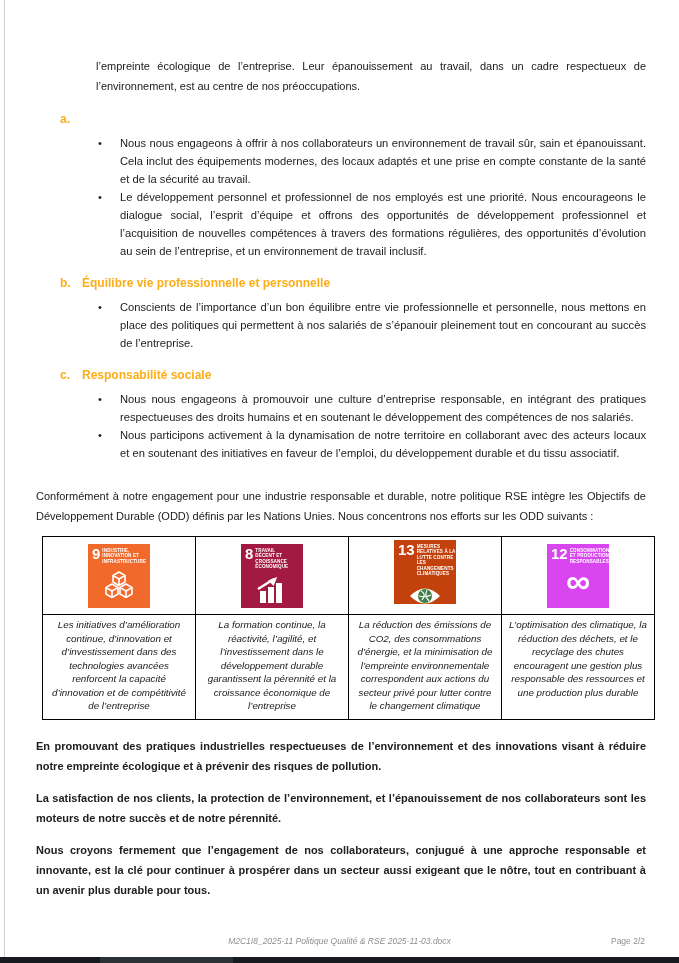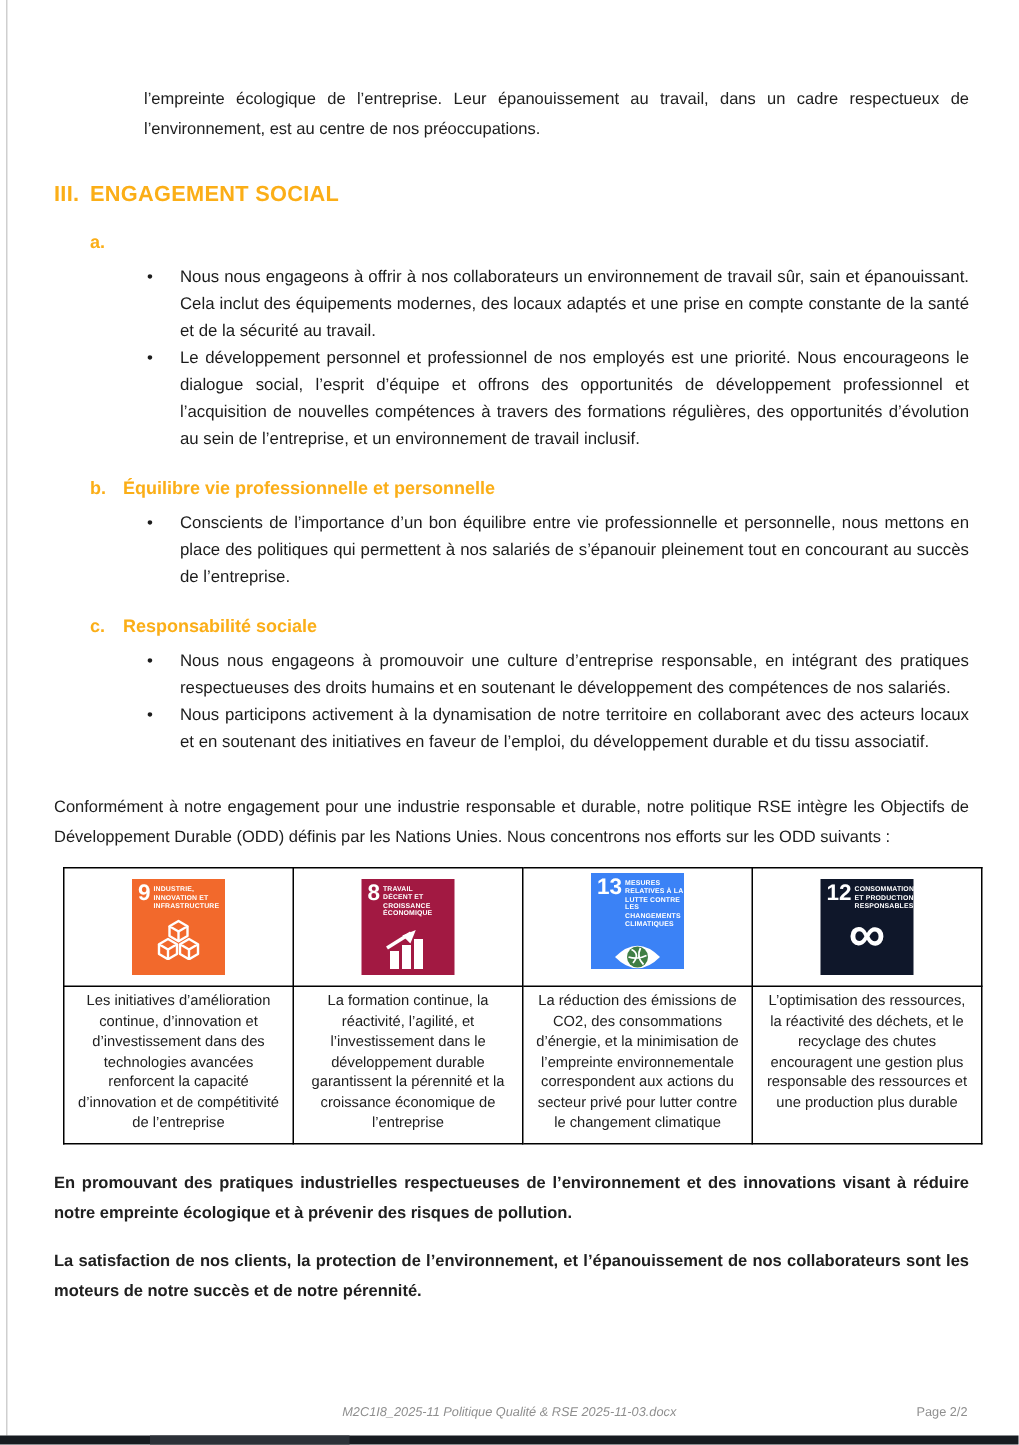--- a/index.html
+++ b/index.html
@@ -25,42 +25,38 @@
   
   table.sdg{border-collapse:collapse;margin:10px 0 0 6px;width:613px;table-layout:fixed;}
   table.sdg td{border:1px solid #000;}
   td.tile-cell{height:70px;text-align:center;vertical-align:middle;padding:3px 0;}
   .sdg-tile{display:inline-block;width:62px;height:64px;color:#fff;text-align:left;padding:3px 0 0 4px;box-sizing:border-box;}
   .tile-top{display:flex;align-items:flex-start;}
   .tile-num{font-size:15px;font-weight:bold;line-height:14px;}
   .tile-title{font-size:4.6px;font-weight:bold;line-height:5.4px;margin:1px 0 0 2px;width:40px;letter-spacing:.1px;}
   .tile-icon{height:38px;display:flex;align-items:center;justify-content:center;margin-top:1px;padding-right:4px;}
   .infinity-glyph{font-size:34px;line-height:30px;font-weight:bold;display:block;margin-top:-6px;}
-  td.desc-cell{font-size:9.8px;line-height:13.5px;text-align:center;vertical-align:top;padding:3px 6px 6px;color:#202020;}
+  td.desc-cell{font-size:9.8px;line-height:13.5px;text-align:center;vertical-align:top;padding:3px 6px 6px;color:#202020;font-style:italic;}
   .closing{margin-top:16px;font-weight:bold;}
   .closing p{margin-top:12px;}
   .footer{position:absolute;left:0;right:0;top:936px;height:18px;font-size:8.5px;color:#8f8f8f;}
   .footer .fname{position:absolute;left:0;right:0;text-align:center;font-style:italic;}
   .footer .pagenum{position:absolute;right:34px;}
   .bottom-bar{position:absolute;left:0;right:0;bottom:0;height:6px;background:#171b20;}
   .bottom-bar .seg{position:absolute;left:100px;width:133px;top:0;bottom:0;background:#2c3138;}
 </style>
 </head>
 <body>
 
 <div class="page-edge-left"></div>
 
 <div class="content">
 
   <p class="body-par intro-par">l’empreinte écologique de l’entreprise. Leur épanouissement au travail, dans un cadre respectueux de l’environnement, est au centre de nos préoccupations.</p>
 
-  <div class="section-head">
-    <span class="num">III.</span>
-    <span>ENGAGEMENT SOCIAL</span>
-  </div>
 
   <div class="sub-head">
     <span class="letter">a.</span>
   </div>
   <div class="bullets">
     <div class="bullet">
       <span class="dot">•</span>
       <span class="btext">Nous nous engageons à offrir à nos collaborateurs un environnement de travail sûr, sain et épanouissant. Cela inclut des équipements modernes, des locaux adaptés et une prise en compte constante de la santé et de la sécurité au travail.</span>
     </div>
     <div class="bullet">
@@ -136,58 +132,59 @@
                 <rect x="12" y="12" width="6" height="16"></rect>
                 <rect x="20" y="8" width="6" height="20"></rect>
               </g>
               <path d="M2 14 L18 4" stroke="#fff" stroke-width="2.4" fill="none"></path>
               <path d="M18 4 L28 0 L24 10 Z" fill="#fff" transform="translate(-4,2) scale(0.9)"></path>
             </svg>
           </div>
         </div>
       </td>
       <td class="tile-cell">
-        <div class="sdg-tile" style="background: #3b82f6;">
+        <div class="sdg-tile" style="background: #c2410c;">
           <div class="tile-top">
             <span class="tile-num">13</span>
             <span class="tile-title">MESURES RELATIVES À LA LUTTE CONTRE LES CHANGEMENTS CLIMATIQUES</span>
           </div>
           <div class="tile-icon">
             <svg width="34" height="22" viewBox="0 0 34 22">
               <path d="M2 11 Q17 -4 32 11 Q17 26 2 11 Z" fill="#fff"></path>
               <circle cx="17" cy="11" r="7" fill="#3F7E44"></circle>
               <path d="M13 6 Q19 9 14 15 M19 5 Q16 11 21 16 M11 11 Q17 13 23 10" stroke="#fff" stroke-width="1.2" fill="none"></path>
             </svg>
           </div>
         </div>
       </td>
       <td class="tile-cell">
-        <div class="sdg-tile" style="background: #0f172a;">
+        <div class="sdg-tile" style="background: #d946ef;">
           <div class="tile-top">
             <span class="tile-num">12</span>
             <span class="tile-title">CONSOMMATION ET PRODUCTION RESPONSABLES</span>
           </div>
           <div class="tile-icon">
             <span class="infinity-glyph">∞</span>
           </div>
         </div>
       </td>
     </tr>
     <tr>
       <td class="desc-cell">Les initiatives d’amélioration continue, d’innovation et d’investissement dans des technologies avancées renforcent la capacité d’innovation et de compétitivité de l’entreprise</td>
       <td class="desc-cell">La formation continue, la réactivité, l’agilité, et l’investissement dans le développement durable garantissent la pérennité et la croissance économique de l’entreprise</td>
       <td class="desc-cell">La réduction des émissions de CO2, des consommations d’énergie, et la minimisation de l’empreinte environnementale correspondent aux actions du secteur privé pour lutter contre le changement climatique</td>
-      <td class="desc-cell">L’optimisation des ressources, la réactivité des déchets, et le recyclage des chutes encouragent une gestion plus responsable des ressources et une production plus durable</td>
+      <td class="desc-cell">L’optimisation des climatique, la réduction des déchets, et le recyclage des chutes encouragent une gestion plus responsable des ressources et une production plus durable</td>
     </tr>
   </tbody>
     </table>
 
   <div class="closing">
     <p class="body-par">En promouvant des pratiques industrielles respectueuses de l’environnement et des innovations visant à réduire notre empreinte écologique et à prévenir des risques de pollution.</p>
     <p class="body-par">La satisfaction de nos clients, la protection de l’environnement, et l’épanouissement de nos collaborateurs sont les moteurs de notre succès et de notre pérennité.</p>
+    <p class="body-par">Nous croyons fermement que l’engagement de nos collaborateurs, conjugué à une approche responsable et innovante, est la clé pour continuer à prospérer dans un secteur aussi exigeant que le nôtre, tout en contribuant à un avenir plus durable pour tous.</p>
   </div>
 
 </div>
 
 <div class="footer">
   <span class="fname">M2C1I8_2025-11 Politique Qualité &amp; RSE 2025-11-03.docx</span>
   <span class="pagenum">Page 2/2</span>
 </div>
 
 <div class="bottom-bar">

